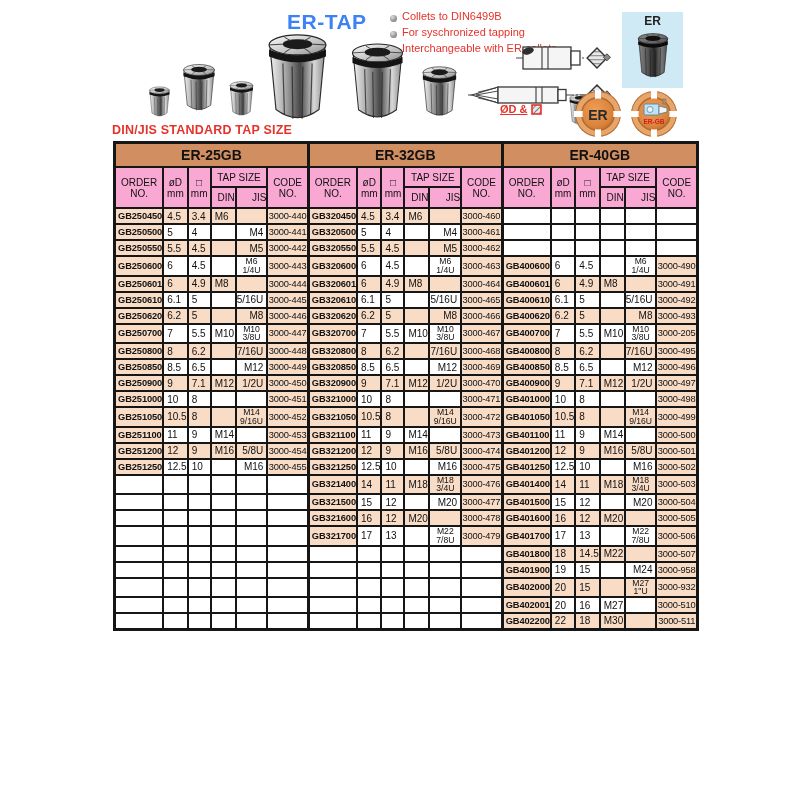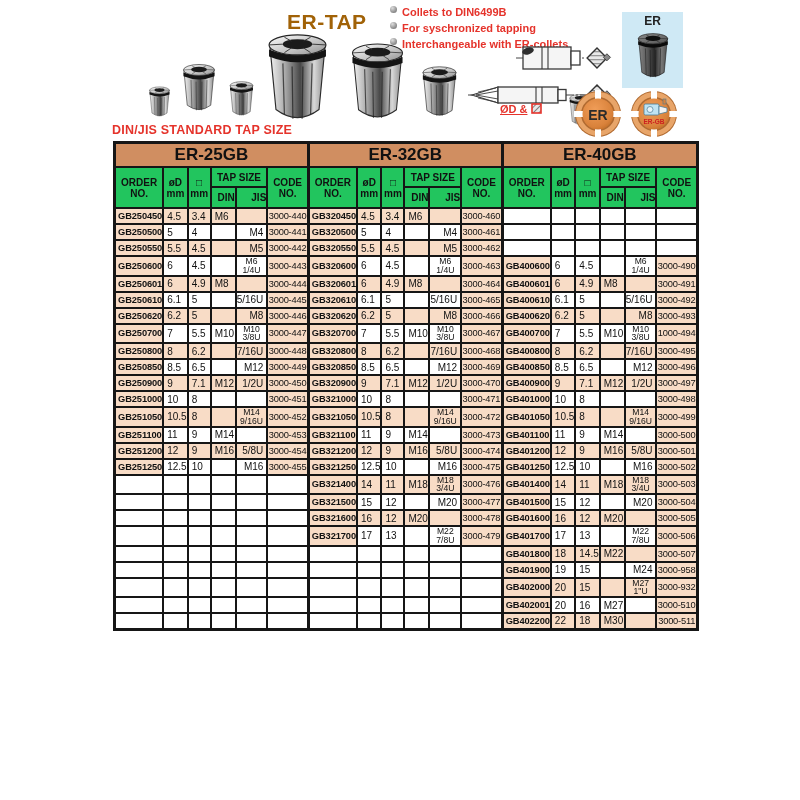--- a/index.html
+++ b/index.html
@@ -1,49 +1,49 @@
 <!DOCTYPE html>
 <html><head>
 <meta charset="utf-8">
 <style>
   html,body{margin:0;padding:0;background:#fff;}
   #page{position:relative;width:800px;height:800px;background:#ffffff;overflow:hidden;
         font-family:"Liberation Sans", sans-serif;color:#1a1a1a;}
 
   
   .page-title{position:absolute;left:287px;top:10px;font-size:21px;font-weight:bold;
-              letter-spacing:0.5px;color:#a16207;}
+              letter-spacing:0.5px;color:#3b82f6;}
   .bullets{position:absolute;left:390px;top:6px;}
-  .bullet-row{display:flex;align-items:flex-start;height:16px;font-weight:bold;}
+  .bullet-row{display:flex;align-items:flex-end;height:16px;}
   .bullet-dot{width:7px;height:7px;border-radius:50%;margin-right:5px;flex:0 0 auto;
               background:radial-gradient(circle at 35% 30%, #ddd 0%, #999 55%, #666 100%);}
   .bullet-text{font-size:11px;color:#e5332b;}
   .collets-photo{position:absolute;left:130px;top:28px;}
   .small-collet{position:absolute;left:566px;top:92px;}
   .tap-drawing{position:absolute;left:468px;top:36px;}
   .dim-label{position:absolute;left:500px;top:103px;font-size:11px;font-weight:bold;
-             color:#e5332b;display:flex;align-items:flex-start;gap:3px;text-decoration:underline;}
+             color:#e5332b;display:flex;align-items:flex-end;gap:3px;text-decoration:underline;}
   .er-box{position:absolute;left:622px;top:12px;width:61px;height:76px;background:#cfe9f5;}
   .er-box-label{position:absolute;left:0;top:2px;width:100%;text-align:center;
                 font-size:12px;font-weight:bold;color:#222;}
   .er-box-collet{position:absolute;left:11px;top:18px;filter:brightness(0.55);}
   .badges{position:absolute;left:574px;top:90px;}
 
   
   .section-title{position:absolute;left:112px;top:123px;font-size:12.5px;font-weight:bold;
                  color:#e5332b;letter-spacing:0.2px;}
 
   
   .tbl-wrap{position:absolute;left:113px;top:141px;}
   table{border-collapse:collapse;table-layout:fixed;}
   th,td{border:2px solid #161616;padding:0;overflow:hidden;}
   table{border:3px solid #161616;}
   .gsep{border-left-width:3px;}
-  .ghd{background:#d08e61;font-size:17px;font-weight:bold;height:22px;text-align:center;color:#111;}
-  .chd{background:#22c55e;font-size:10px;font-weight:bold;text-align:center;
+  .ghd{background:#d08e61;font-size:14px;font-weight:bold;height:22px;text-align:center;color:#111;}
+  .chd{background:#f9a8d4;font-size:10px;font-weight:normal;text-align:center;
        white-space:pre-line;line-height:1.1;color:#111;margin-left:7px;}
   .chd-tap{height:18px;}
   .chd-sub{height:19px;text-align:right;}
   tbody tr{height:16px;}
   td{font-size:10px;background:#fff;text-align:left;padding-left:3px;color:#111;}
   td.peach{background:#f8dcc6;}
   td.c-order{font-size:9.3px;font-weight:bold;padding-left:2px;letter-spacing:-0.1px;}
   td.c-code{font-size:9.3px;text-align:center;padding-left:0;letter-spacing:-0.2px;}
   td.c-jis{text-align:right;padding-left:0;padding-right:3px;}
   td.two{font-size:8.6px;line-height:1.02;white-space:pre-line;text-align:center;
@@ -419,21 +419,21 @@
             <td>M10</td>
             <td class="c-jis two">M10
 3/8U</td>
             <td class="c-code peach">3000-467</td>
             <td class="c-order gsep peach">GB400700</td>
             <td>7</td>
             <td>5.5</td>
             <td>M10</td>
             <td class="c-jis two">M10
 3/8U</td>
-            <td class="c-code peach">1000-494</td>
+            <td class="c-code peach">3000-205</td>
           </tr>
           <tr>
             <td class="c-order peach">GB250800</td>
             <td class="peach">8</td>
             <td class="peach">6.2</td>
             <td class="peach"></td>
             <td class="c-jis peach">7/16U</td>
             <td class="c-code peach">3000-448</td>
             <td class="c-order gsep peach">GB320800</td>
             <td class="peach">8</td>

